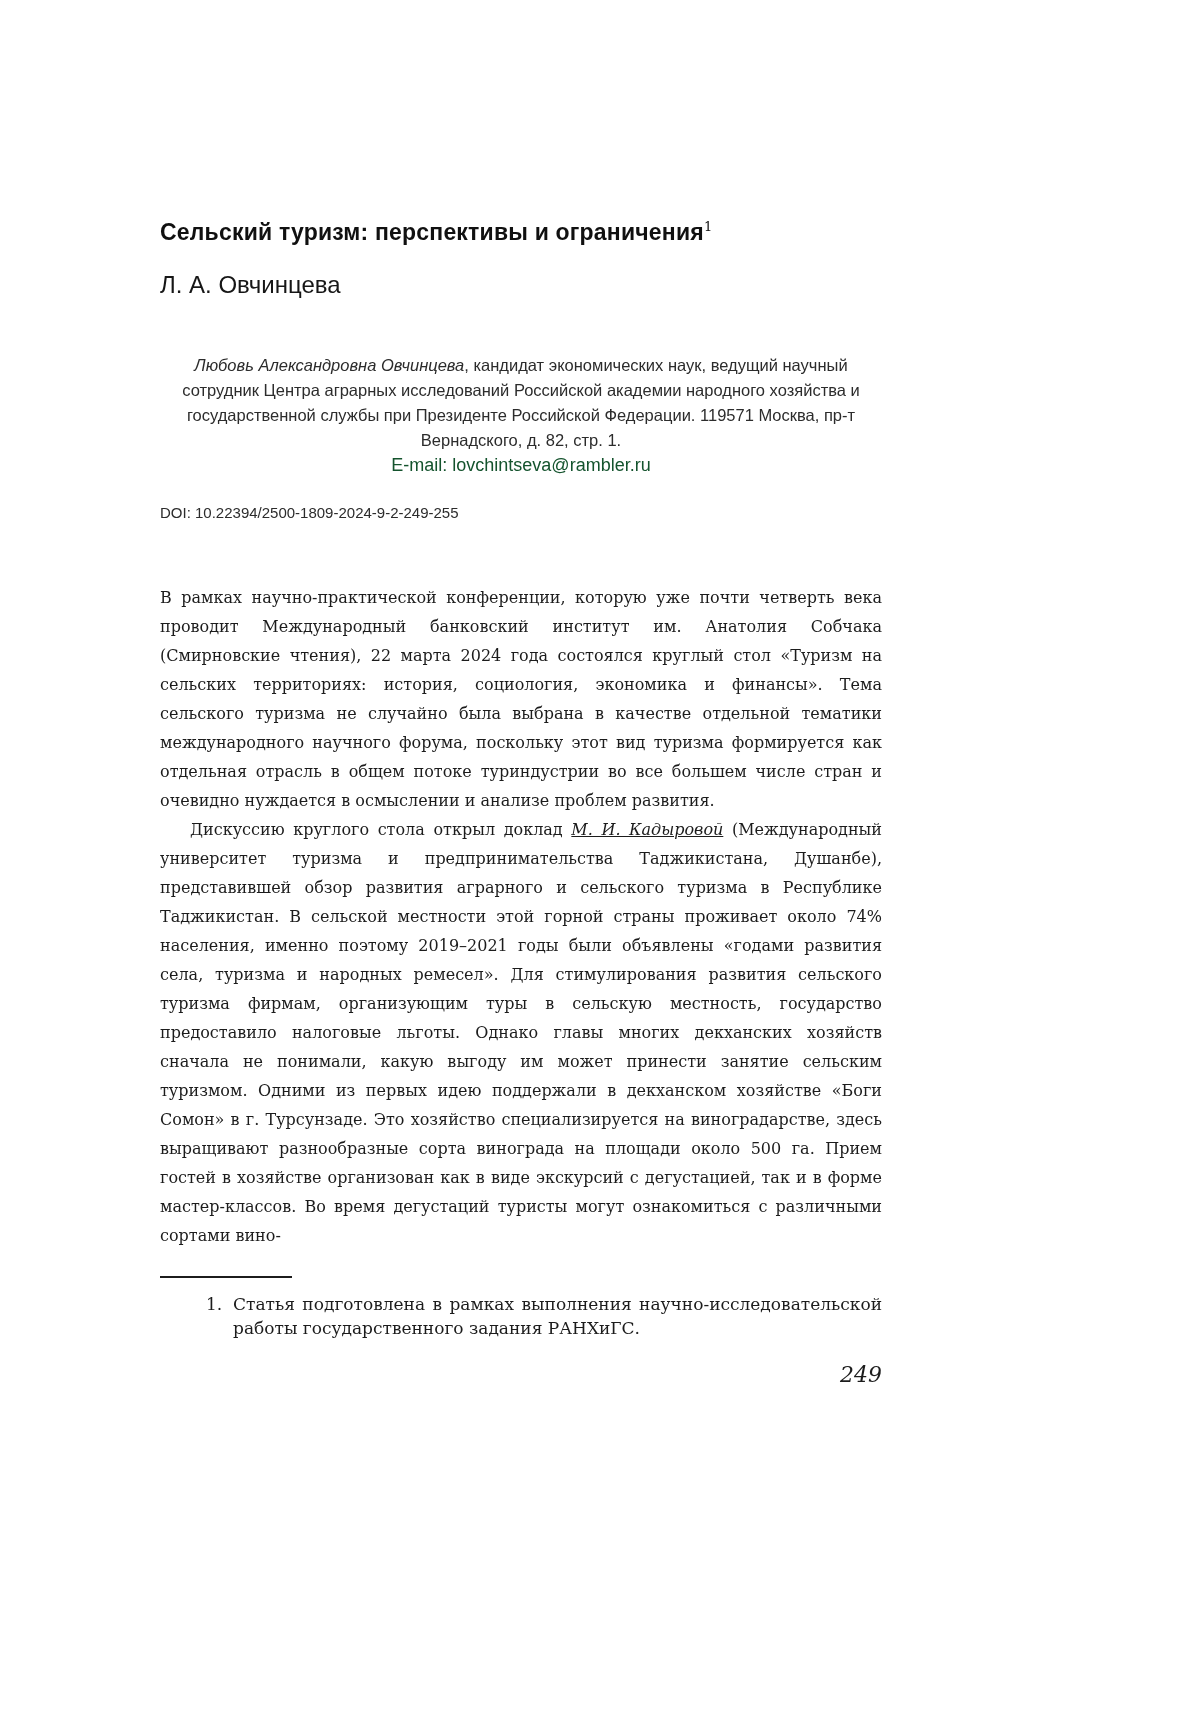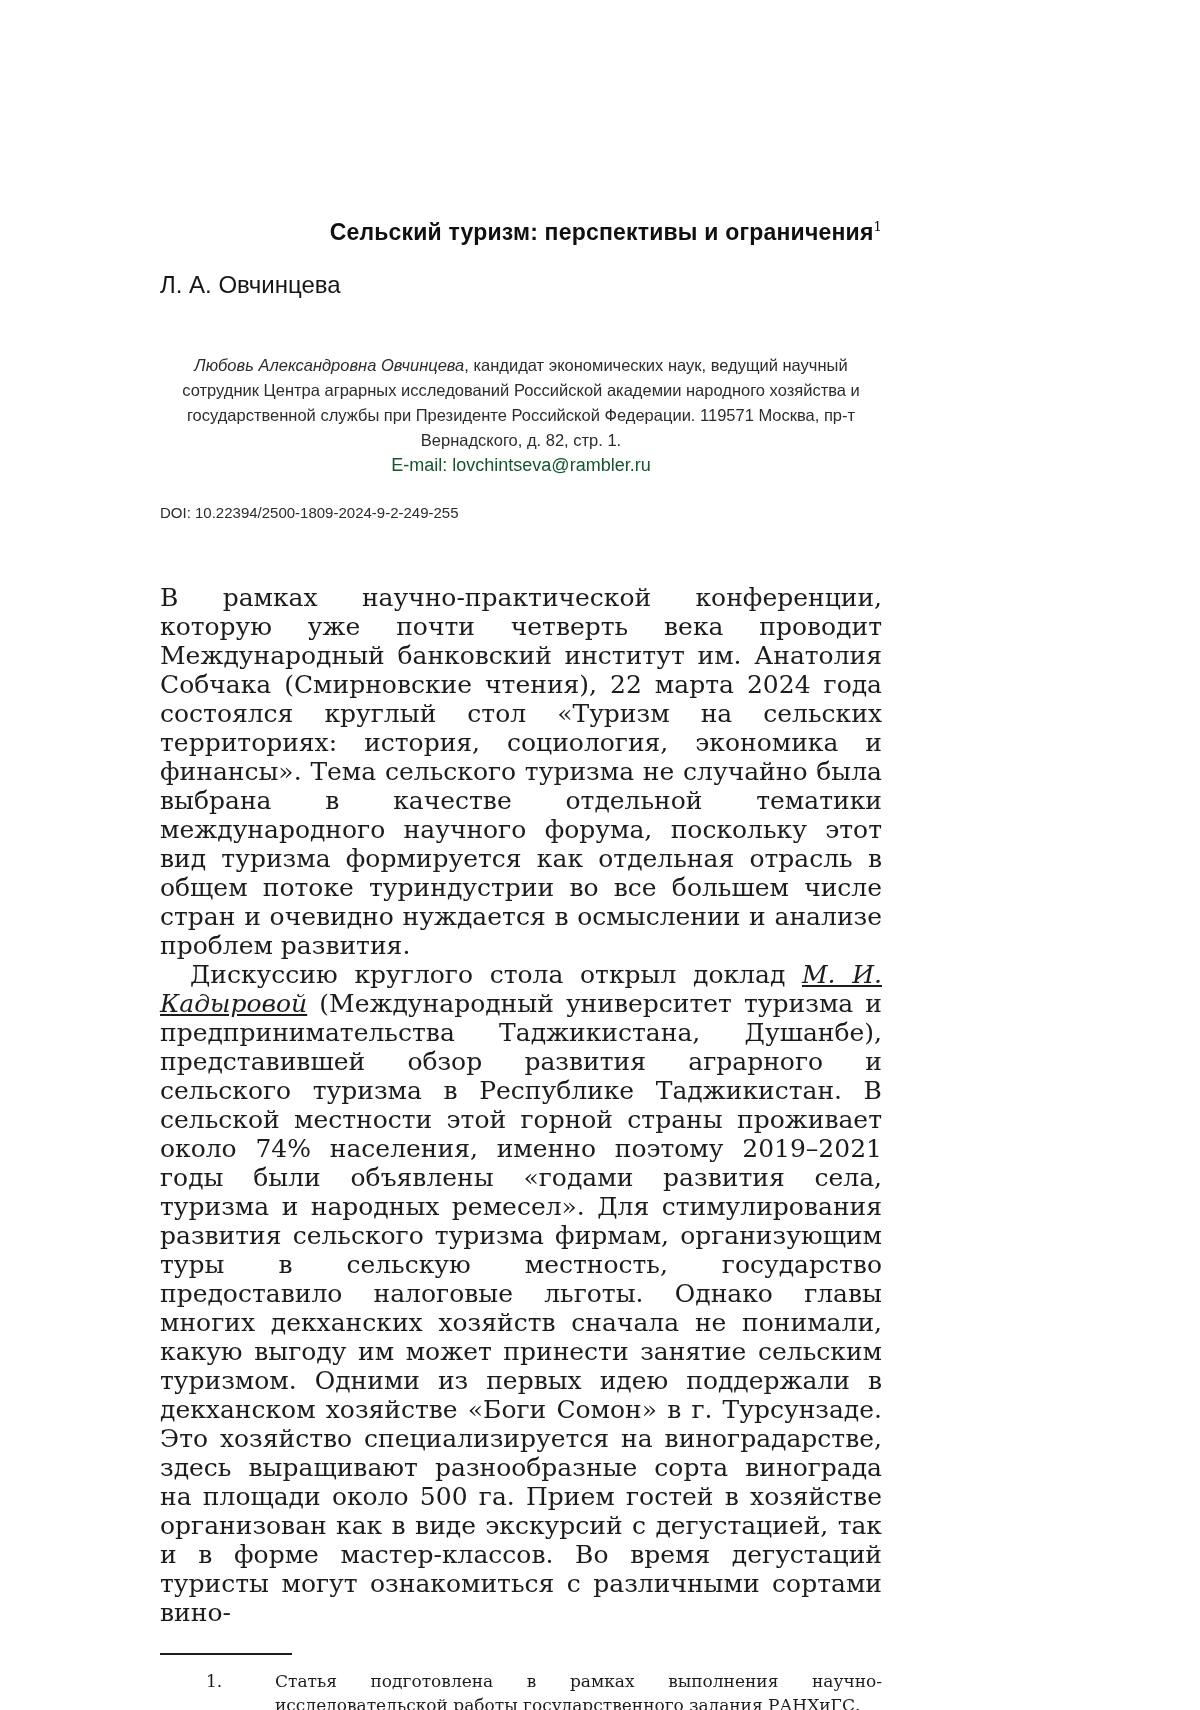--- a/index.html
+++ b/index.html
@@ -24,21 +24,20 @@
   }
   .title {
     margin: 0;
     padding-top: 218px;
     font-family: "Liberation Sans", "DejaVu Sans", sans-serif;
     font-weight: 700;
     font-size: 23px;
     line-height: 1.25;
     color: #101010;
     letter-spacing: 0.2px;
-    text-align: right;
   }
   .title sup {
     font-family: "DejaVu Serif", serif;
     font-weight: 400;
     font-size: 13px;
     vertical-align: super;
     line-height: 0;
   }
   .author {
     margin-top: 24px;
@@ -66,21 +65,21 @@
   }
   .doi {
     margin-top: 22px;
     font-family: "Liberation Sans", "DejaVu Sans", sans-serif;
     font-size: 15px;
     line-height: 25px;
     color: #2c2c2c;
   }
   .body-text {
     margin-top: 58px;
-    font-size: 25px;
+    font-size: 16px;
     line-height: 29px;
     color: #1c1c1c;
     text-align: justify;
     hyphens: auto;
   }
   .body-text p {
     margin: 0;
   }
   .body-text p.indent {
     text-indent: 30px;
@@ -102,26 +101,26 @@
     font-size: 17px;
     line-height: 24px;
     color: #1c1c1c;
   }
   .footnote .fn-marker {
     flex: 0 0 27px;
   }
   .footnote .fn-text {
     flex: 1 1 auto;
     text-align: justify;
-    margin-left: 42px;
   }
   .page-number {
     margin-top: 22px;
     text-align: right;
     font-size: 22px;
+    font-style: italic;
     color: #1c1c1c;
   }
 </style>
 </head>
 <body>
 
 <div class="page">
   <div class="content">
 
     <h1 class="title"><span>Сельский туризм: перспективы и ограничения</span><sup>1</sup></h1>

